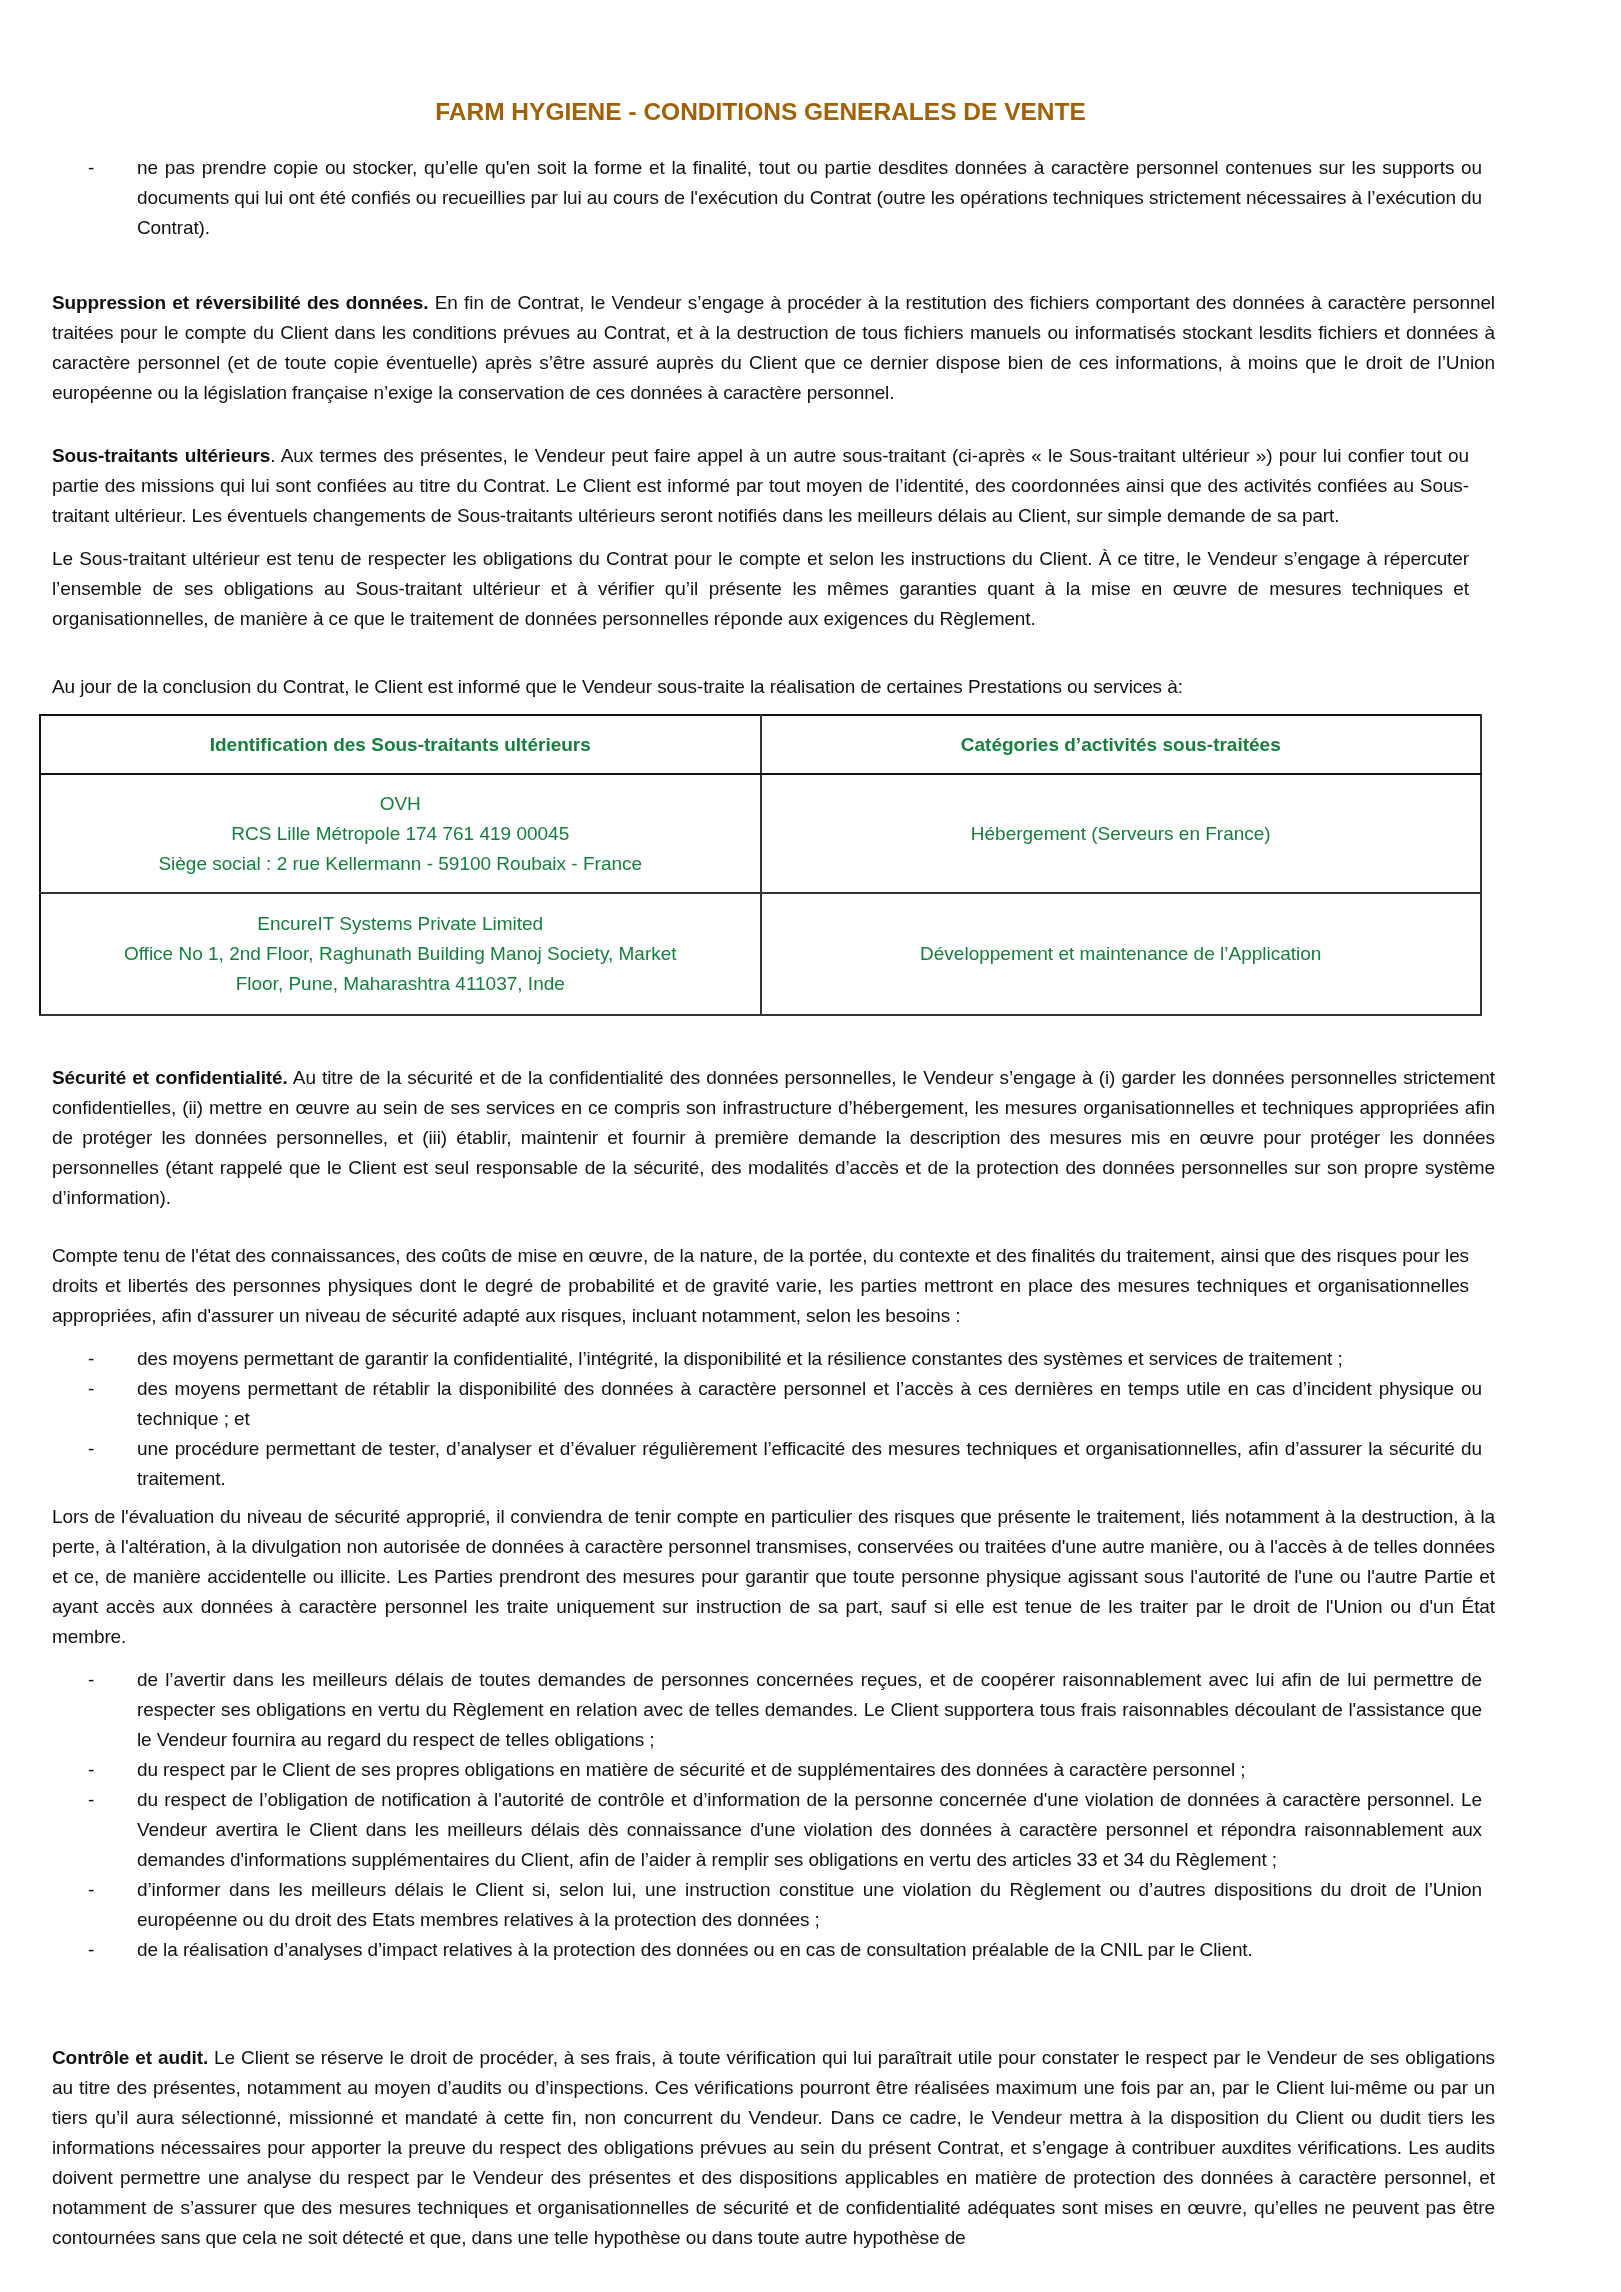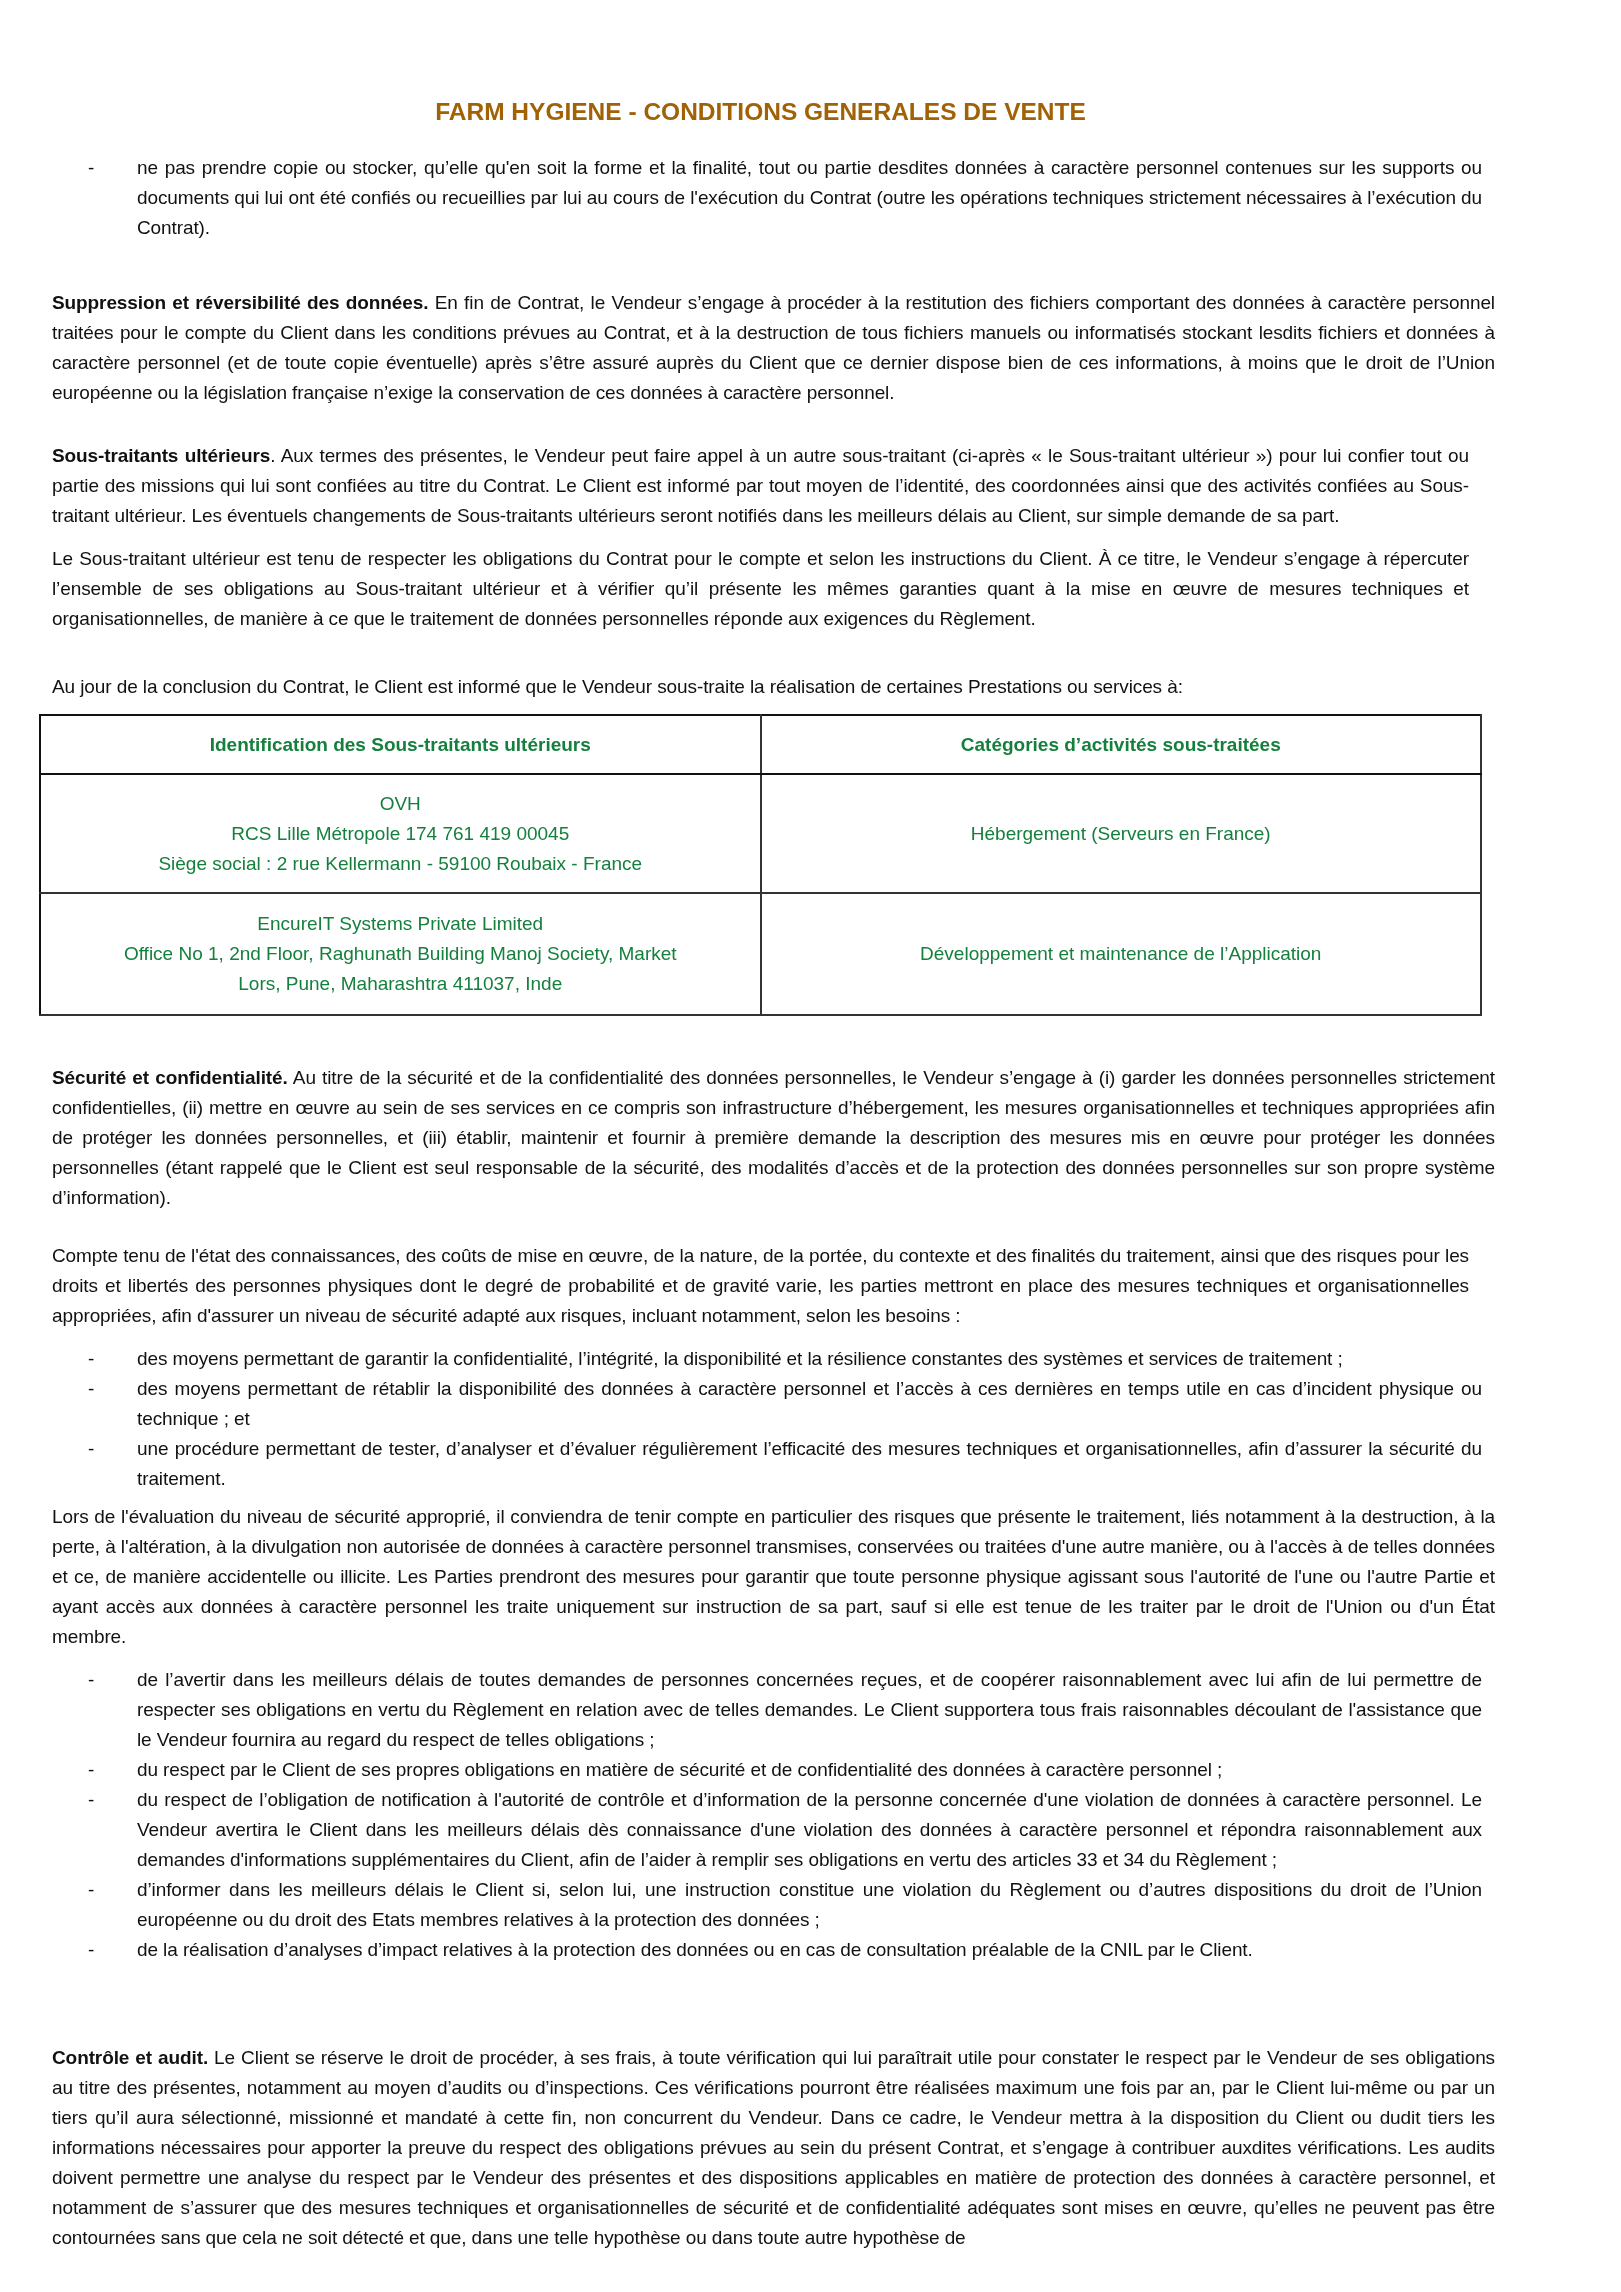--- a/index.html
+++ b/index.html
@@ -132,21 +132,21 @@
         <span class="line">OVH</span>
         <span class="line">RCS Lille Métropole 174 761 419 00045</span>
         <span class="line">Siège social : 2 rue Kellermann - 59100 Roubaix - France</span>
       </td>
       <td>Hébergement (Serveurs en France)</td>
     </tr>
     <tr class="r2">
       <td class="c1">
         <span class="line">EncureIT Systems Private Limited</span>
         <span class="line">Office No 1, 2nd Floor, Raghunath Building Manoj Society, Market</span>
-        <span class="line">Lors, Pune, Maharashtra 411037, Inde</span>
+        <span class="line">Floor, Pune, Maharashtra 411037, Inde</span>
       </td>
       <td>Développement et maintenance de l’Application</td>
     </tr>
   </tbody>
     </table>
 
   <p class="block body-text para" style="top:1050px;">
     <span class="bold">Sécurité et confidentialité.</span><span> Au titre de la sécurité et de la confidentialité des données personnelles, le Vendeur s’engage à (i) garder les données personnelles strictement confidentielles, (ii) mettre en œuvre au sein de ses services en ce compris son infrastructure d’hébergement, les mesures organisationnelles et techniques appropriées afin de protéger les données personnelles, et (iii) établir, maintenir et fournir à première demande la description des mesures mis en œuvre pour protéger les données personnelles (étant rappelé que le Client est seul responsable de la sécurité, des modalités d’accès et de la protection des données personnelles sur son propre système d’information).</span>
   </p>
 
@@ -171,21 +171,21 @@
   <p class="block body-text para" style="top:1489px;">Lors de l'évaluation du niveau de sécurité approprié, il conviendra de tenir compte en particulier des risques que présente le traitement, liés notamment à la destruction, à la perte, à l'altération, à la divulgation non autorisée de données à caractère personnel transmises, conservées ou traitées d'une autre manière, ou à l'accès à de telles données et ce, de manière accidentelle ou illicite. Les Parties prendront des mesures pour garantir que toute personne physique agissant sous l'autorité de l'une ou l'autre Partie et ayant accès aux données à caractère personnel les traite uniquement sur instruction de sa part, sauf si elle est tenue de les traiter par le droit de l'Union ou d'un État membre.</p>
 
   <div class="block body-text" style="top:1665px;">
     <div class="ul">
       <div class="li">
         <span class="marker">-</span>
         <span>de l’avertir dans les meilleurs délais de toutes demandes de personnes concernées reçues, et de coopérer raisonnablement avec lui afin de lui permettre de respecter ses obligations en vertu du Règlement en relation avec de telles demandes. Le Client supportera tous frais raisonnables découlant de l'assistance que le Vendeur fournira au regard du respect de telles obligations ;</span>
       </div>
       <div class="li">
         <span class="marker">-</span>
-        <span>du respect par le Client de ses propres obligations en matière de sécurité et de confidentialité des données à caractère personnel ;</span>
+        <span>du respect par le Client de ses propres obligations en matière de sécurité et de supplémentaires des données à caractère personnel ;</span>
       </div>
       <div class="li">
         <span class="marker">-</span>
         <span>du respect de l’obligation de notification à l'autorité de contrôle et d’information de la personne concernée d'une violation de données à caractère personnel. Le Vendeur avertira le Client dans les meilleurs délais dès connaissance d'une violation des données à caractère personnel et répondra raisonnablement aux demandes d'informations supplémentaires du Client, afin de l’aider à remplir ses obligations en vertu des articles 33 et 34 du Règlement ;</span>
       </div>
       <div class="li">
         <span class="marker">-</span>
         <span>d’informer dans les meilleurs délais le Client si, selon lui, une instruction constitue une violation du Règlement ou d’autres dispositions du droit de l’Union européenne ou du droit des Etats membres relatives à la protection des données ;</span>
       </div>
       <div class="li">

